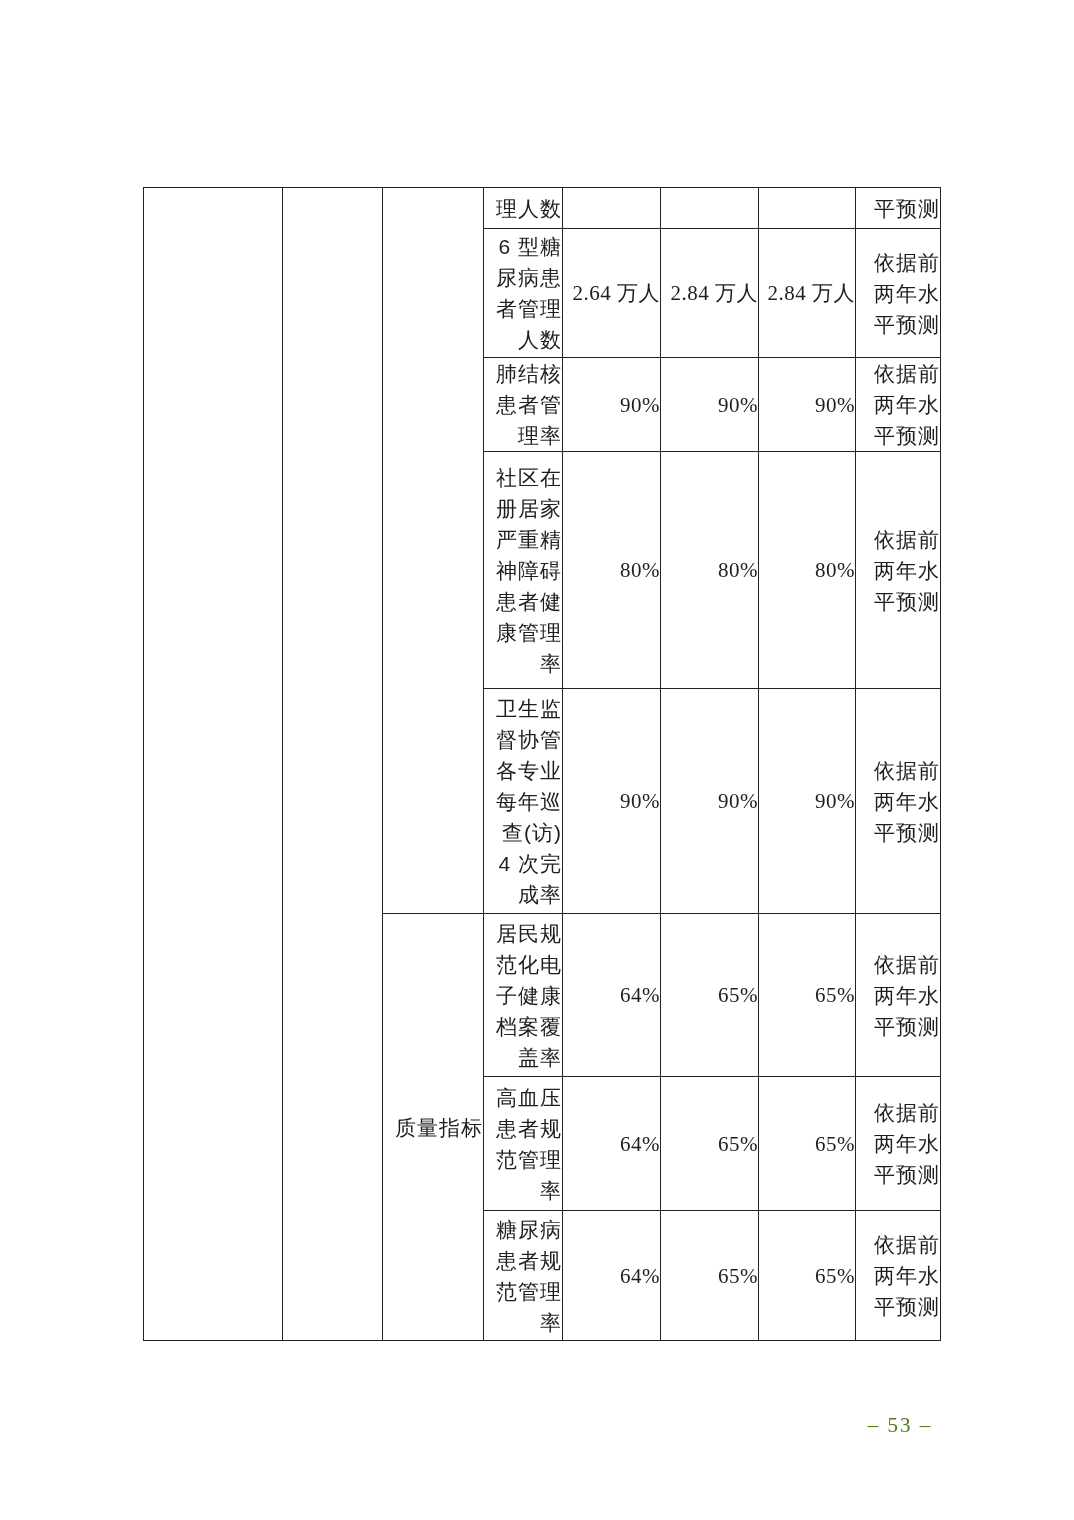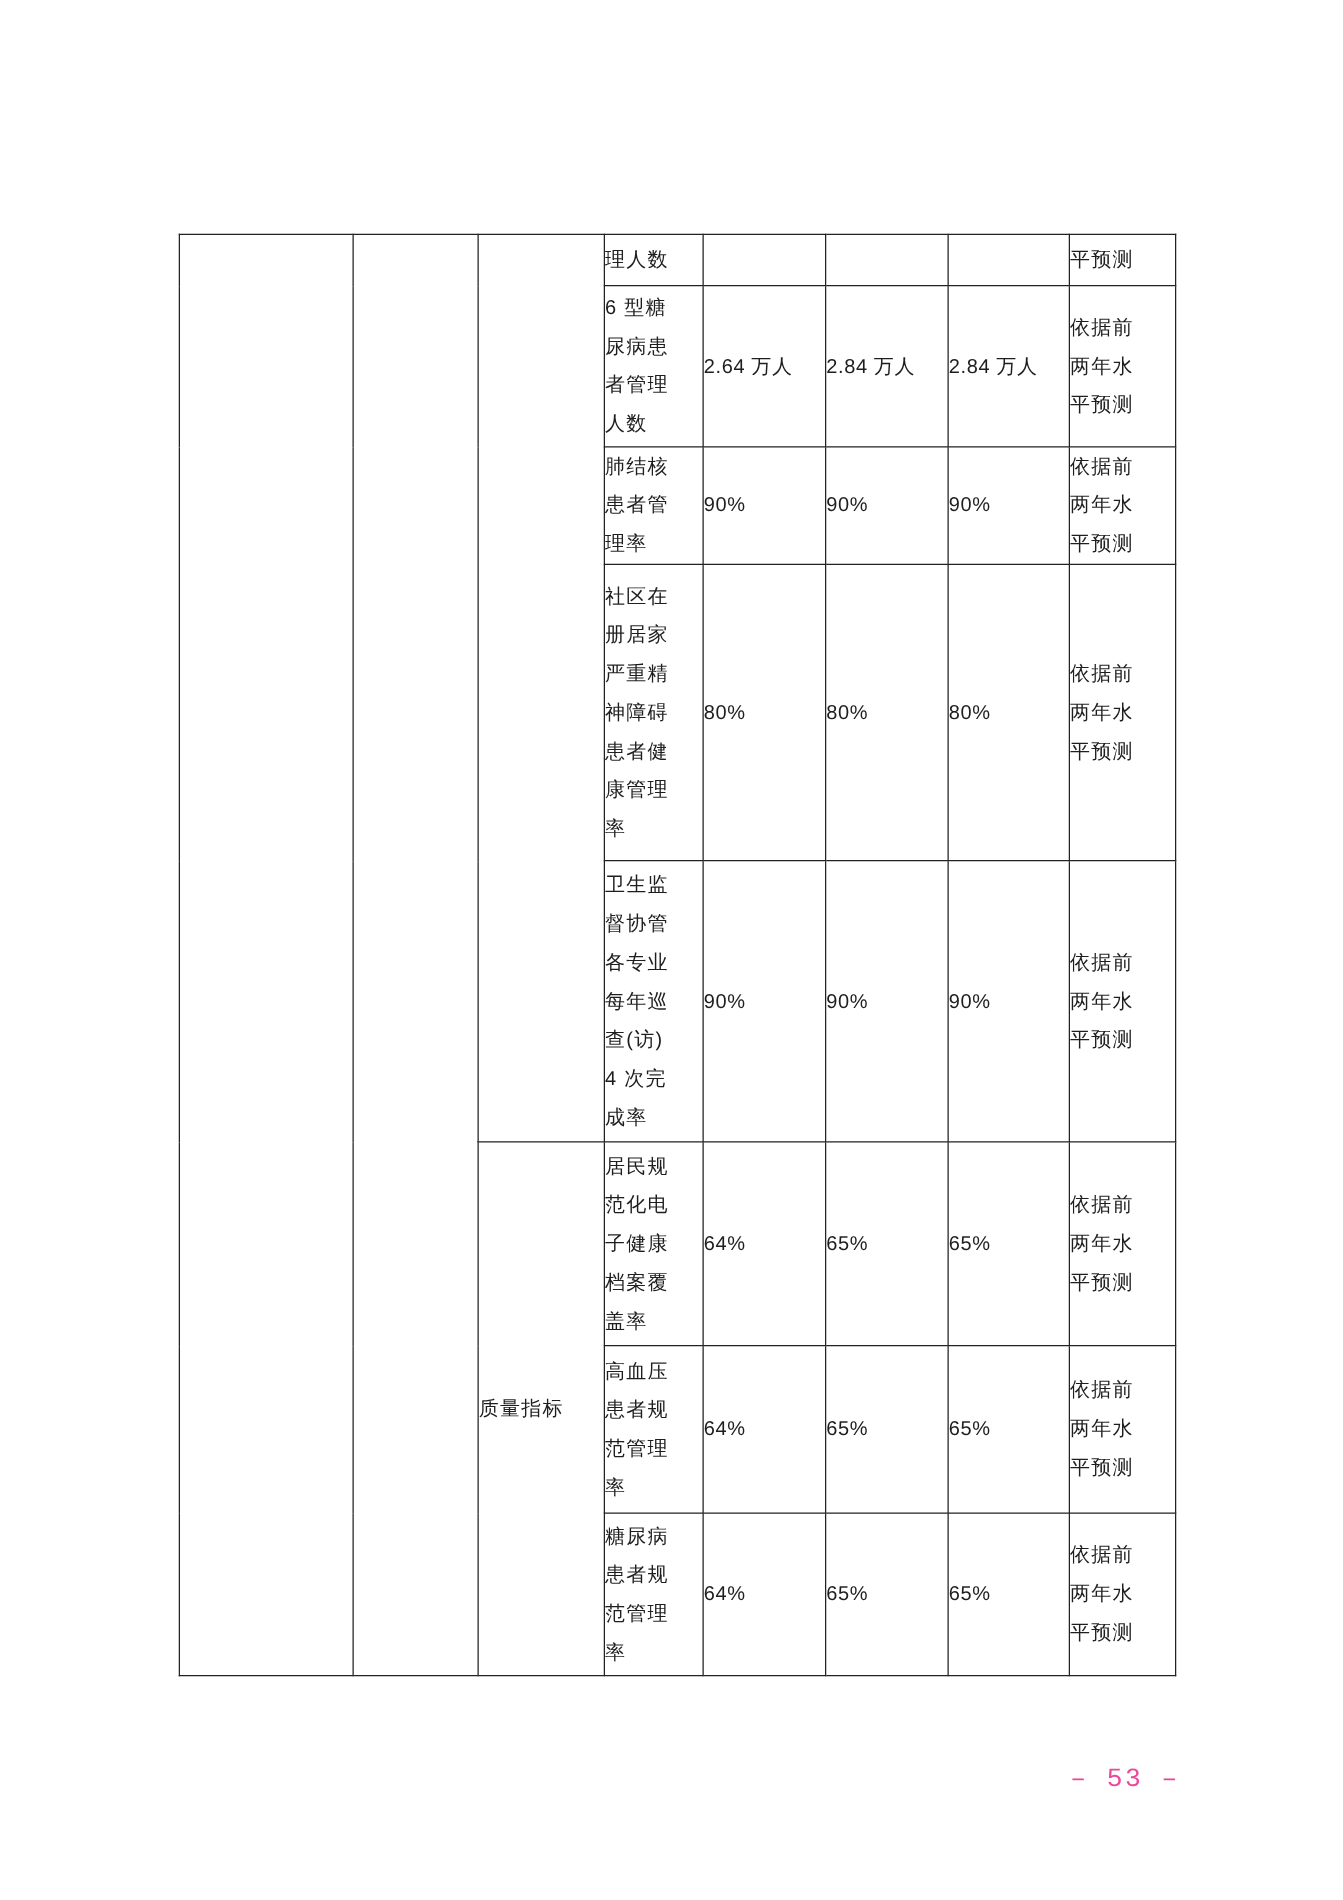--- a/index.html
+++ b/index.html
@@ -19,55 +19,56 @@
   table.doc-table {
     position: absolute;
     left: 143px;
     top: 187px;
     width: 797px;
     border-collapse: collapse;
     table-layout: fixed;
   }
   table.doc-table td {
     border: 1.6px solid #222222;
-    text-align: left;
+    text-align: right;
     vertical-align: middle;
     padding: 0;
-    font-size: 16px;
+    font-size: 21px;
     line-height: 31px;
     overflow: hidden;
   }
   td .t {
     display: inline-block;
     white-space: pre-line;
     letter-spacing: 1px;
   }
   td .num {
     display: inline-block;
     white-space: nowrap;
     letter-spacing: 0.5px;
+    font-family: Liberation Serif, serif;
   }
   tr.r1 { height: 41px;  }
   tr.r2 { height: 129px; }
   tr.r3 { height: 91px;  }
   tr.r4 { height: 237px; }
   tr.r5 { height: 225px; }
   tr.r6 { height: 163px; }
   tr.r7 { height: 134px; }
   tr.r8 { height: 130px; }
   .footer-pageno {
     position: absolute;
     left: 845px;
     top: 1413px;
     width: 110px;
     text-align: center;
     font-size: 21px;
     letter-spacing: 2px;
-    color: #ec4899;
-    font-family: Liberation Mono, monospace;
+    color: #4d7c0f;
+    font-family: Liberation Serif, serif;
   }
 </style>
 </head>
 <body>
 
 <div class="page">
 
   <table class="doc-table">
     <colgroup>
       <col style="width:139px">

